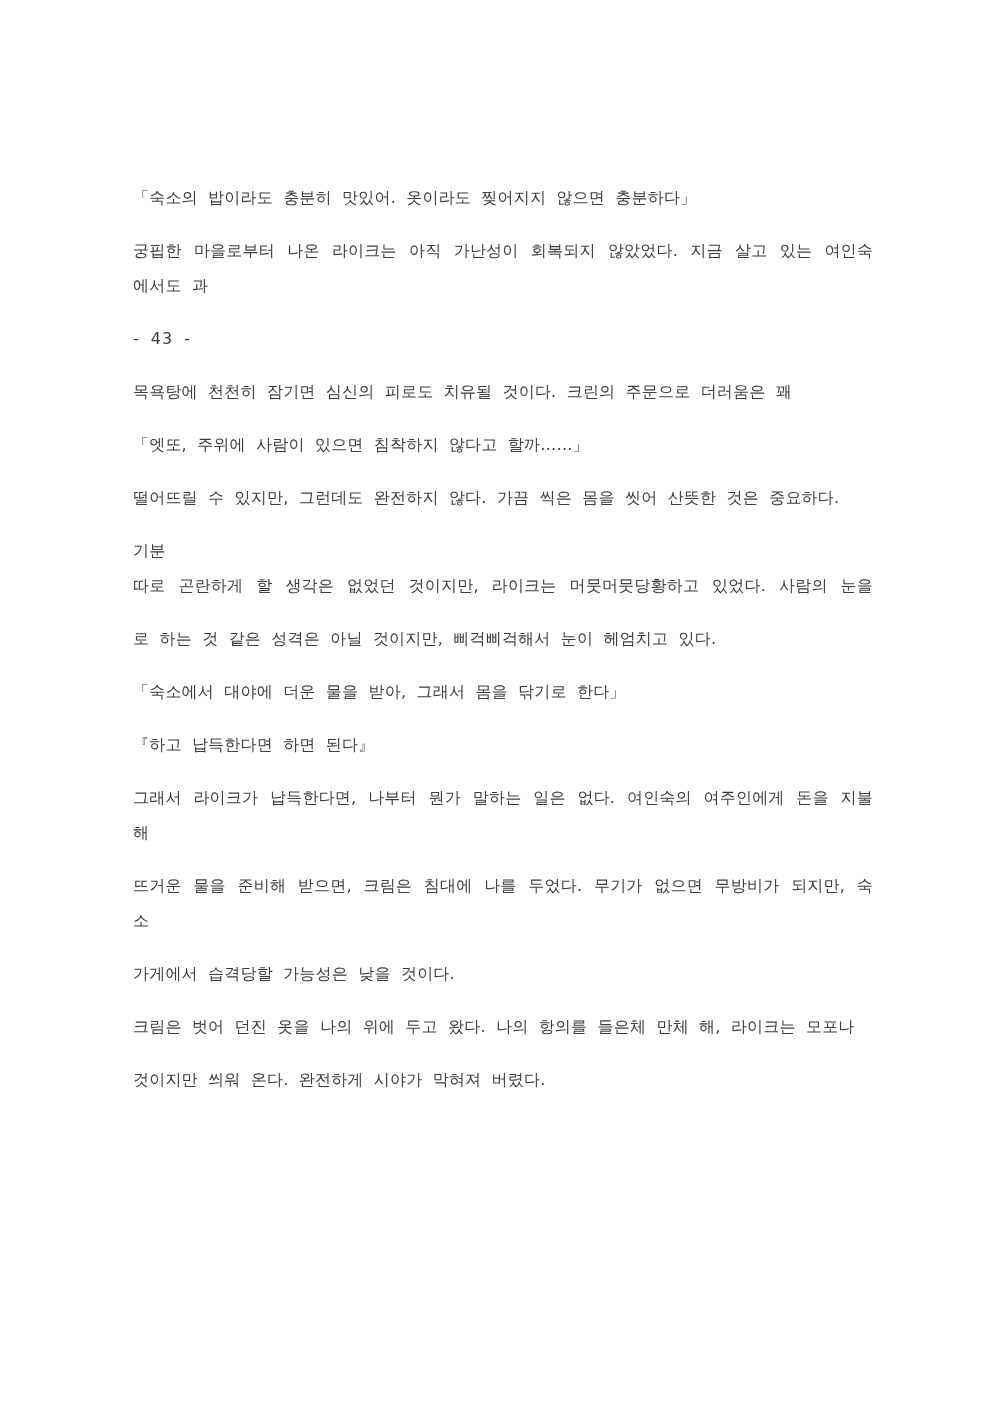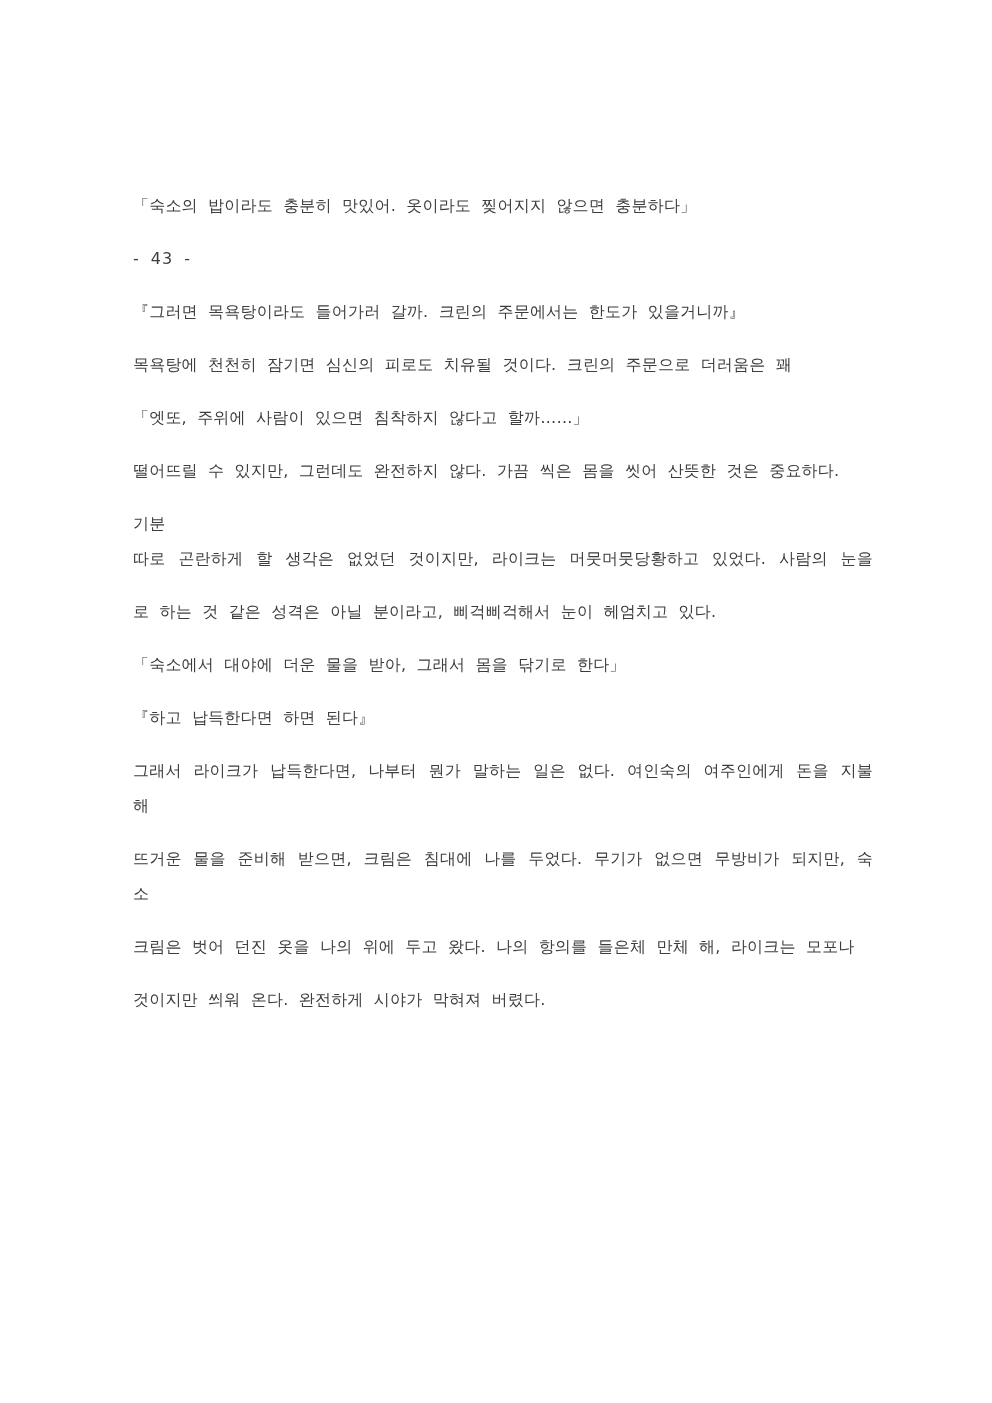--- a/index.html
+++ b/index.html
@@ -13,21 +13,20 @@
     height: 1403px;
     background: #ffffff;
     overflow: hidden;
     font-family: "DejaVu Sans", sans-serif;
   }
   .content {
     position: absolute;
     left: 133px;
     top: 180px;
     width: 740px;
-    margin-top: 8px;
   }
   .para {
     margin: 0 0 18px 0;
     font-size: 16px;
     line-height: 35px;
     color: #3d3d3d;
     word-spacing: 5px;
     letter-spacing: 0.2px;
   }
   .text-line {
@@ -43,56 +42,60 @@
   }
 </style>
 </head>
 <body>
 
 <div class="page">
   <div class="content">
       <div class="para quote">
         <div class="text-line">「숙소의 밥이라도 충분히 맛있어. 옷이라도 찢어지지 않으면 충분하다」</div>
       </div>
+      <div class="para body">
+        <div class="text-line full">궁핍한 마을로부터 나온 라이크는 아직 가난성이 회복되지 않았었다. 지금 살고 있는 여인숙</div>
+        <div class="text-line">에서도 과</div>
+      </div>
       <div class="para page-marker">
         <div class="text-line">- 43 -</div>
-      </div>
-      <div class="para monologue">
-        <div class="text-line">『그러면 목욕탕이라도 들어가러 갈까. 크린의 주문에서는 한도가 있을거니까』</div>
       </div>
       <div class="para body">
         <div class="text-line">목욕탕에 천천히 잠기면 심신의 피로도 치유될 것이다. 크린의 주문으로 더러움은 꽤</div>
       </div>
       <div class="para quote">
         <div class="text-line">「엣또, 주위에 사람이 있으면 침착하지 않다고 할까……」</div>
       </div>
       <div class="para body">
         <div class="text-line">떨어뜨릴 수 있지만, 그런데도 완전하지 않다. 가끔 씩은 몸을 씻어 산뜻한 것은 중요하다.</div>
       </div>
       <div class="para body">
         <div class="text-line">기분</div>
         <div class="text-line full">따로 곤란하게 할 생각은 없었던 것이지만, 라이크는 머뭇머뭇당황하고 있었다. 사람의 눈을</div>
       </div>
       <div class="para body">
-        <div class="text-line">로 하는 것 같은 성격은 아닐 분이라고, 삐걱삐걱해서 눈이 헤엄치고 있다.</div>
+        <div class="text-line">로 하는 것 같은 성격은 아닐 것이지만, 삐걱삐걱해서 눈이 헤엄치고 있다.</div>
       </div>
       <div class="para quote">
         <div class="text-line">「숙소에서 대야에 더운 물을 받아, 그래서 몸을 닦기로 한다」</div>
       </div>
       <div class="para monologue">
         <div class="text-line">『하고 납득한다면 하면 된다』</div>
       </div>
       <div class="para body">
         <div class="text-line full">그래서 라이크가 납득한다면, 나부터 뭔가 말하는 일은 없다. 여인숙의 여주인에게 돈을 지불</div>
         <div class="text-line">해</div>
       </div>
       <div class="para body">
         <div class="text-line full">뜨거운 물을 준비해 받으면, 크림은 침대에 나를 두었다. 무기가 없으면 무방비가 되지만, 숙</div>
         <div class="text-line">소</div>
       </div>
       <div class="para body">
+        <div class="text-line">가게에서 습격당할 가능성은 낮을 것이다.</div>
+      </div>
+      <div class="para body">
         <div class="text-line">크림은 벗어 던진 옷을 나의 위에 두고 왔다. 나의 항의를 들은체 만체 해, 라이크는 모포나</div>
       </div>
       <div class="para body">
         <div class="text-line">것이지만 씌워 온다. 완전하게 시야가 막혀져 버렸다.</div>
       </div>
     </div>
 </div>
 
 </body></html>

